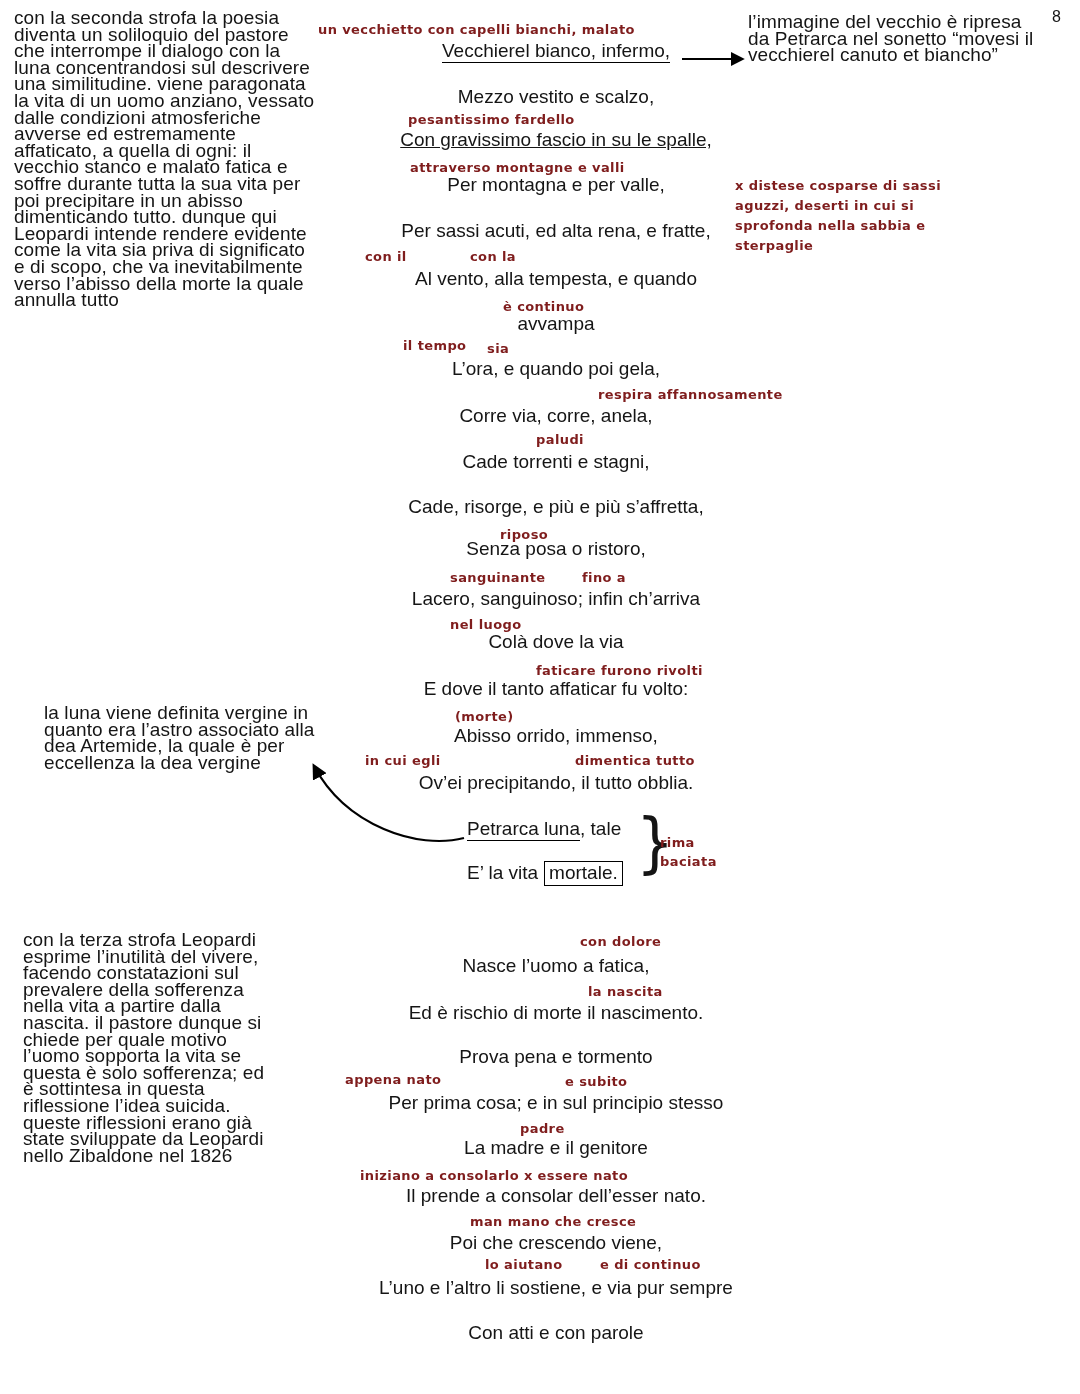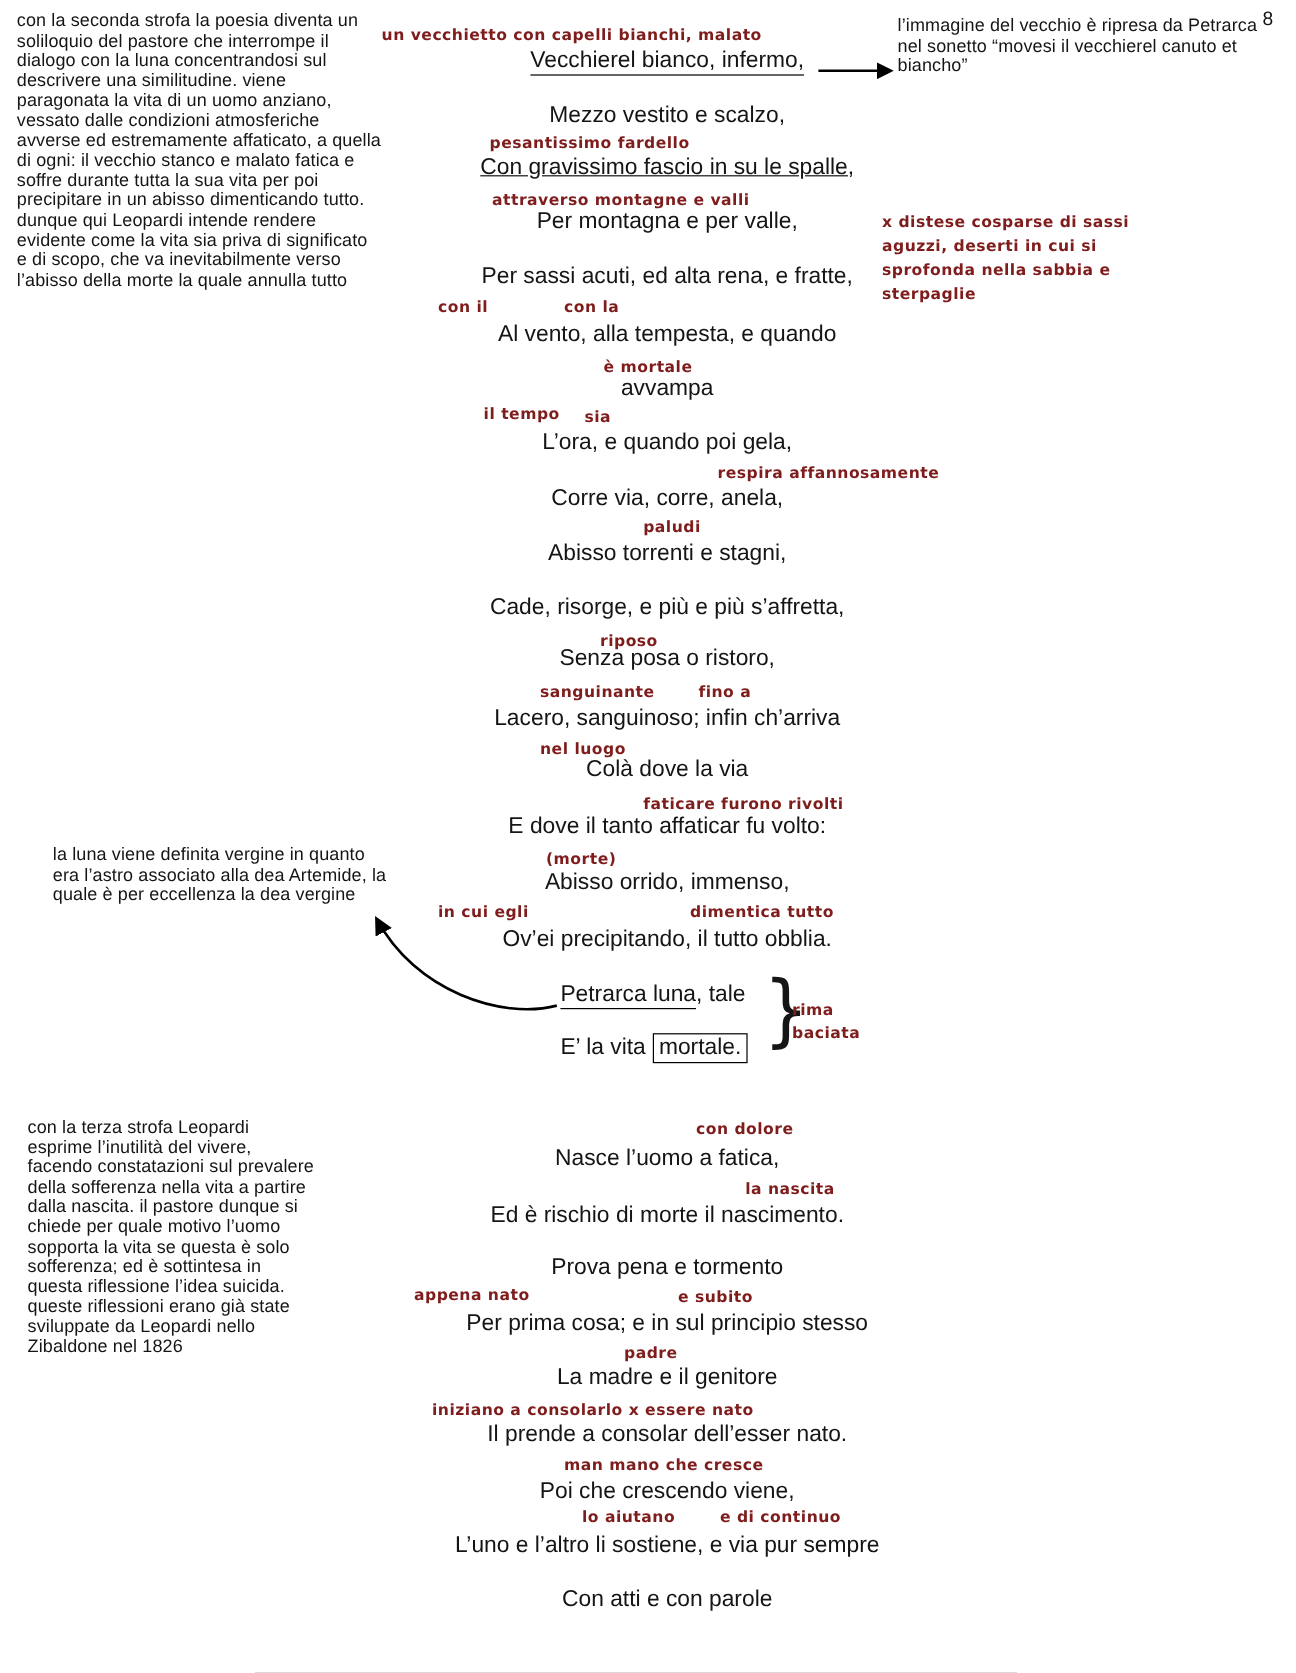--- a/index.html
+++ b/index.html
@@ -3,21 +3,21 @@
 <meta charset="utf-8">
 <style>
   * { margin:0; padding:0; box-sizing:border-box; }
   html,body { background:#9a9a9a; }
   .page {
     position:relative; width:1080px; height:1394px; margin:0 auto;
     background:#ffffff; overflow:hidden;
     font-family:"Liberation Sans", sans-serif; color:#151515;
   }
   .abs { position:absolute; }
-  .note { font-size:15px; line-height:16.6px; letter-spacing:0.1px; }
+  .note { font-size:19px; line-height:16.6px; letter-spacing:0.1px; }
   .poemline {
     position:absolute; left:330px; width:452px; text-align:center;
     font-size:19px; line-height:22px; white-space:nowrap;
   }
   .poemleft {
     position:absolute; font-size:19px; line-height:22px; white-space:nowrap;
   }
   .hw {
     position:absolute; font-family:"DejaVu Sans", sans-serif; font-weight:700;
     font-size:13px; letter-spacing:0.4px; white-space:nowrap; color:#7f1d1d;
@@ -43,21 +43,21 @@
   <div class="abs note" style="left:748px; top:14px; width:300px;">l’immagine del vecchio è ripresa da Petrarca nel sonetto “movesi il vecchierel canuto et biancho”</div>
   <div class="abs note" style="left:44px; top:705px; width:286px;">la luna viene definita vergine in quanto era l’astro associato alla dea Artemide, la quale è per eccellenza la dea vergine</div>
   <div class="abs note" style="left:23px; top:932px; width:242px;">con la terza strofa Leopardi esprime l’inutilità del vivere, facendo constatazioni sul prevalere della sofferenza nella vita a partire dalla nascita. il pastore dunque si chiede per quale motivo l’uomo sopporta la vita se questa è solo sofferenza; ed è sottintesa in questa riflessione l’idea suicida. queste riflessioni erano già state sviluppate da Leopardi nello Zibaldone nel 1826</div>
 
   <div class="hw" style="left:318px; top:22px;">un vecchietto con capelli bianchi, malato</div>
   <div class="hw" style="left:408px; top:112px;">pesantissimo fardello</div>
   <div class="hw" style="left:410px; top:160px;">attraverso montagne e valli</div>
   <div class="hw wrap" style="left:735px; top:176px; width:250px; line-height:20px;">x distese cosparse di sassi aguzzi, deserti in cui si sprofonda nella sabbia e sterpaglie</div>
   <div class="hw" style="left:365px; top:249px;">con il</div>
   <div class="hw" style="left:470px; top:249px;">con la</div>
-  <div class="hw" style="left:503px; top:299px;">è mortale</div>
+  <div class="hw" style="left:503px; top:299px;">è continuo</div>
   <div class="hw" style="left:403px; top:338px;">il tempo</div>
   <div class="hw" style="left:487px; top:341px;">sia</div>
   <div class="hw" style="left:598px; top:387px;">respira affannosamente</div>
   <div class="hw" style="left:536px; top:432px;">paludi</div>
   <div class="hw" style="left:500px; top:527px;">riposo</div>
   <div class="hw" style="left:450px; top:570px;">sanguinante</div>
   <div class="hw" style="left:582px; top:570px;">fino a</div>
   <div class="hw" style="left:450px; top:617px;">nel luogo</div>
   <div class="hw" style="left:536px; top:663px;">faticare furono rivolti</div>
   <div class="hw" style="left:455px; top:709px;">(morte)</div>
@@ -66,36 +66,36 @@
 
   <div class="poemline" style="top:40px;"><span class="u">Vecchierel bianco, infermo,</span></div>
   <div class="poemline" style="top:86px;">Mezzo vestito e scalzo,</div>
   <div class="poemline" style="top:129px;text-decoration:underline;">Con gravissimo fascio in su le spalle,</div>
   <div class="poemline" style="top:174px;">Per montagna e per valle,</div>
   <div class="poemline" style="top:220px;">Per sassi acuti, ed alta rena, e fratte,</div>
   <div class="poemline" style="top:268px;">Al vento, alla tempesta, e quando</div>
   <div class="poemline" style="top:313px;">avvampa</div>
   <div class="poemline" style="top:358px;">L’ora, e quando poi gela,</div>
   <div class="poemline" style="top:405px;">Corre via, corre, anela,</div>
-  <div class="poemline" style="top:451px;">Abisso torrenti e stagni,</div>
+  <div class="poemline" style="top:451px;">Cade torrenti e stagni,</div>
   <div class="poemline" style="top:496px;">Cade, risorge, e più e più s’affretta,</div>
   <div class="poemline" style="top:538px;">Senza posa o ristoro,</div>
   <div class="poemline" style="top:588px;">Lacero, sanguinoso; infin ch’arriva</div>
   <div class="poemline" style="top:631px;">Colà dove la via</div>
   <div class="poemline" style="top:678px;">E dove il tanto affaticar fu volto:</div>
   <div class="poemline" style="top:725px;">Abisso orrido, immenso,</div>
   <div class="poemline" style="top:772px;">Ov’ei precipitando, il tutto obblia.</div>
 
   <div class="poemleft" style="left:467px; top:818px;"><span class="u">Petrarca luna</span><span>, tale</span></div>
   <div class="poemleft" style="left:467px; top:862px;"><span>E’ la vita</span><span class="boxed">mortale.</span></div>
   <div class="brace" style="left:636px; top:812px;">}</div>
   <div class="hw wrap" style="left:660px; top:833px; width:86px; line-height:19px;">rima baciata</div>
 
   <div class="hw" style="left:580px; top:934px;">con dolore</div>
-  <div class="hw" style="left:588px; top:984px;margin-left:33px;">la nascita</div>
+  <div class="hw" style="left:588px; top:984px;">la nascita</div>
   <div class="hw" style="left:345px; top:1072px;">appena nato</div>
   <div class="hw" style="left:565px; top:1074px;">e subito</div>
   <div class="hw" style="left:520px; top:1121px;">padre</div>
   <div class="hw" style="left:360px; top:1168px;">iniziano a consolarlo x essere nato</div>
   <div class="hw" style="left:470px; top:1214px;">man mano che cresce</div>
   <div class="hw" style="left:485px; top:1257px;">lo aiutano</div>
   <div class="hw" style="left:600px; top:1257px;">e di continuo</div>
 
   <div class="poemline" style="top:955px;">Nasce l’uomo a fatica,</div>
   <div class="poemline" style="top:1002px;">Ed è rischio di morte il nascimento.</div>

